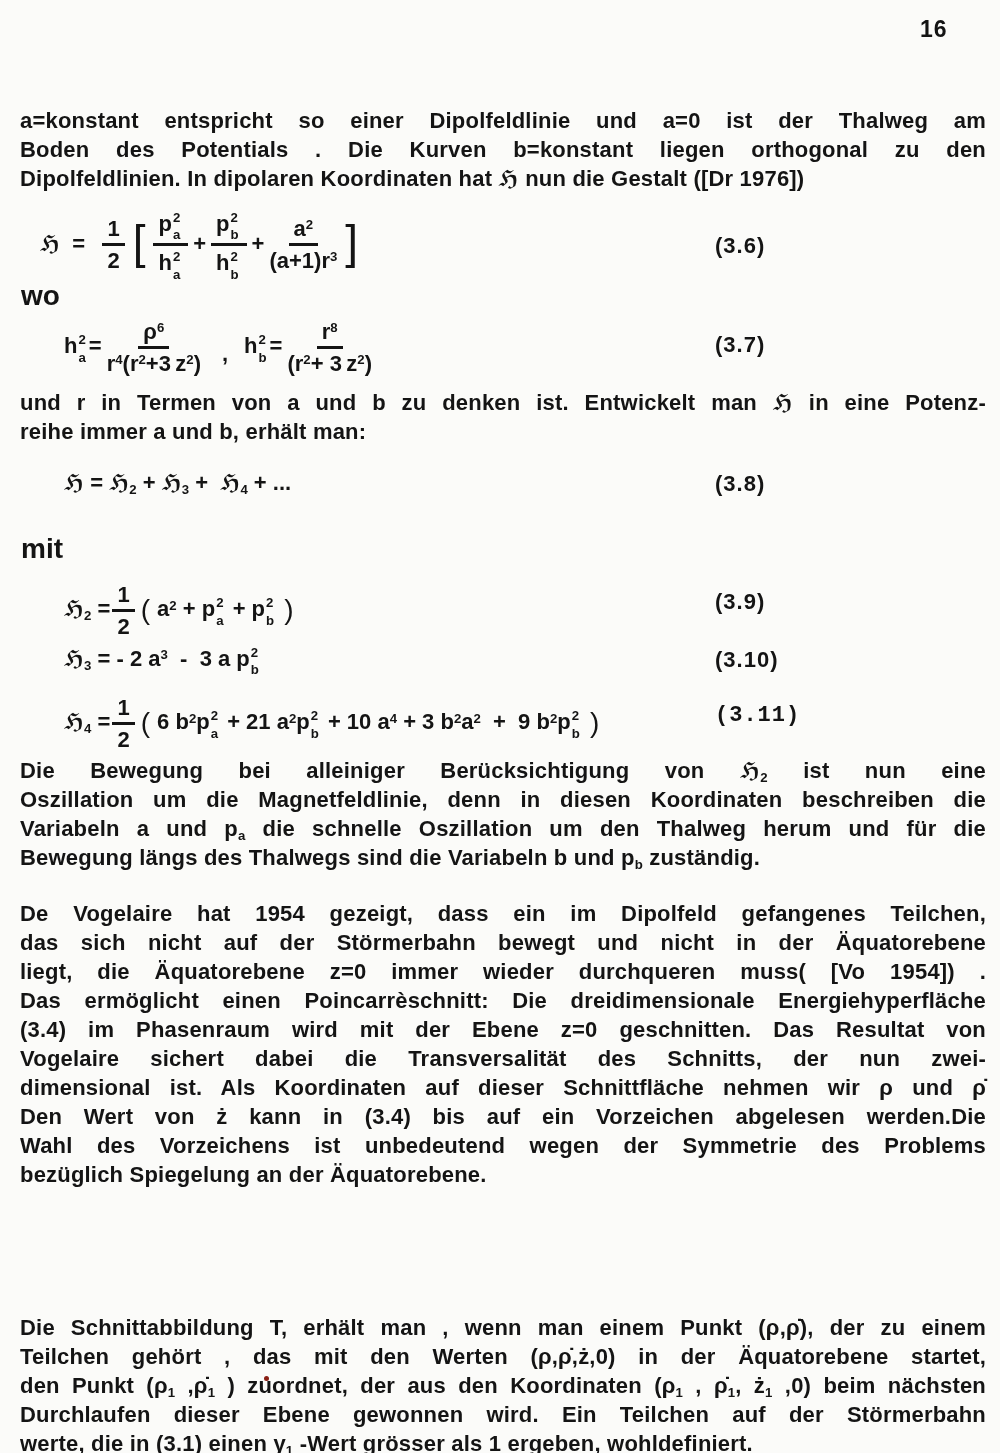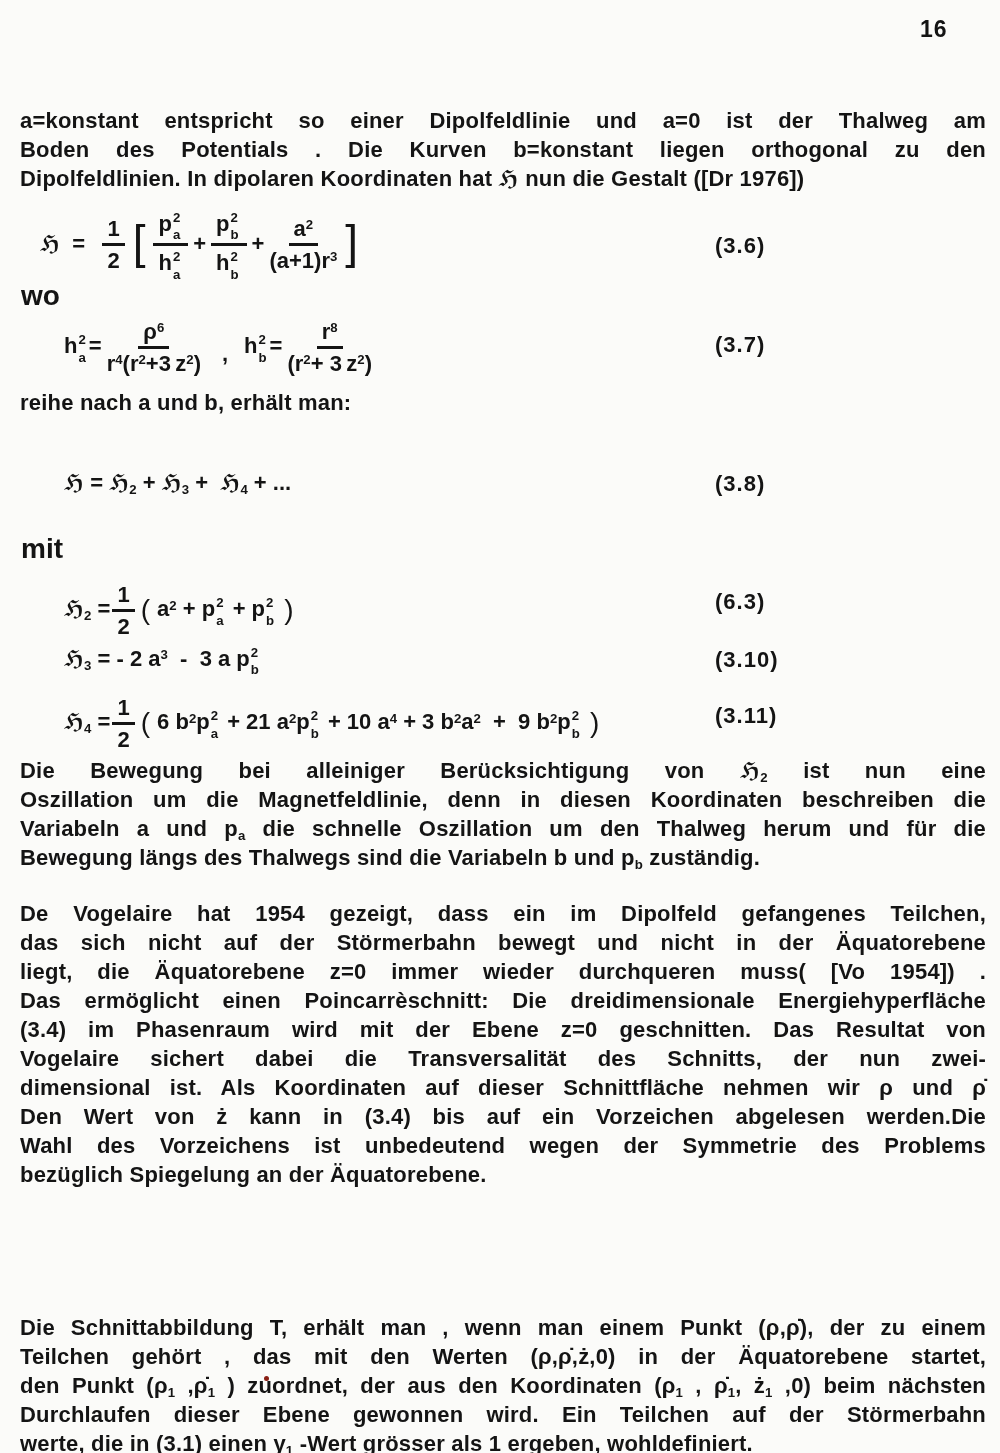--- a/index.html
+++ b/index.html
@@ -32,21 +32,21 @@
   #mit{top:533px;}
   .eq{position:absolute;left:20px;width:962px;font-size:22px;}
   .eq-body{margin-left:44px;white-space:nowrap;}
   #e36 .eq-body{margin-left:20px;}
   .eq-num{position:absolute;left:695px;font-size:22px;letter-spacing:1px;}
   #e36{top:210px;} #e36 .eq-num{top:12px;margin-top:11px;}
   #e37{top:320px;} #e37 .eq-num{top:12px;}
   #e38{top:470px;} #e38 .eq-num{top:1px;}
   #e39{top:583px;} #e39 .eq-num{top:6px;}
   #e310{top:645px;} #e310 .eq-num{top:2px;}
-  #e311{top:696px;} #e311 .eq-num{top:7px;}
+  #e311{top:696px;} #e311 .eq-num{top:7px;font-family:Liberation Mono, monospace;}
   .frac{
     display:inline-flex;flex-direction:column;align-items:center;
     vertical-align:middle;margin:0 5px;line-height:1.05;text-align:center;
   }
   .fn{border-bottom:3px solid #141414;padding:0 5px 3px;}
   .fd{padding-top:3px;}
   .brk{font-size:46px;font-weight:500;vertical-align:middle;position:relative;top:-3px;margin:0 3px;}
   .pr{font-size:28px;font-weight:500;vertical-align:-3px;margin:0 1px;}
   sub,sup{font-size:0.6em;font-weight:700;line-height:0;}
   sub{vertical-align:-0.3em;}
@@ -118,42 +118,43 @@
           <span>2</span>
           <span>b</span>
         </span>=<span class="frac">
           <span class="fn">r<sup>8</sup></span>
           <span class="fd">(r<sup>2</sup>+ 3 z<sup>2</sup>)</span>
         </span></div>
     <div class="eq-num">(3.7)</div>
   </div>
 
   <div class="para" id="p2">
-      <div class="tl tl-last">reihe nach a und b, erhält man:</div>
+      <div class="tl">und r in Termen von a und b zu denken ist. Entwickelt man <span class="hh">ℌ</span> in eine Potenz-</div>
+      <div class="tl tl-last">reihe immer a und b, erhält man:</div>
     </div>
 
   <div class="eq" id="e38">
     <div class="eq-body"><span class="hh">ℌ</span> = <span class="hh">ℌ</span><sub>2</sub> + <span class="hh">ℌ</span><sub>3</sub> +&nbsp;&nbsp;<span class="hh">ℌ</span><sub>4</sub> + ...</div>
     <div class="eq-num">(3.8)</div>
   </div>
 
   <div class="word" id="mit">mit</div>
 
   <div class="eq" id="e39">
     <div class="eq-body"><span class="hh">ℌ</span><sub>2</sub> =<span class="frac" style="margin-left:2px">
           <span class="fn">1</span>
           <span class="fd">2</span>
         </span><span class="pr">(</span> a<sup>2</sup> + p<span class="ss">
           <span>2</span>
           <span>a</span>
         </span> + p<span class="ss">
           <span>2</span>
           <span>b</span>
         </span> <span class="pr">)</span></div>
-    <div class="eq-num">(6.3)</div>
+    <div class="eq-num">(3.9)</div>
   </div>
 
   <div class="eq" id="e310">
     <div class="eq-body"><span class="hh">ℌ</span><sub>3</sub> = - 2 a<sup>3</sup> &nbsp;- &nbsp;3 a p<span class="ss">
           <span>2</span>
           <span>b</span>
         </span></div>
     <div class="eq-num">(3.10)</div>
   </div>
 

